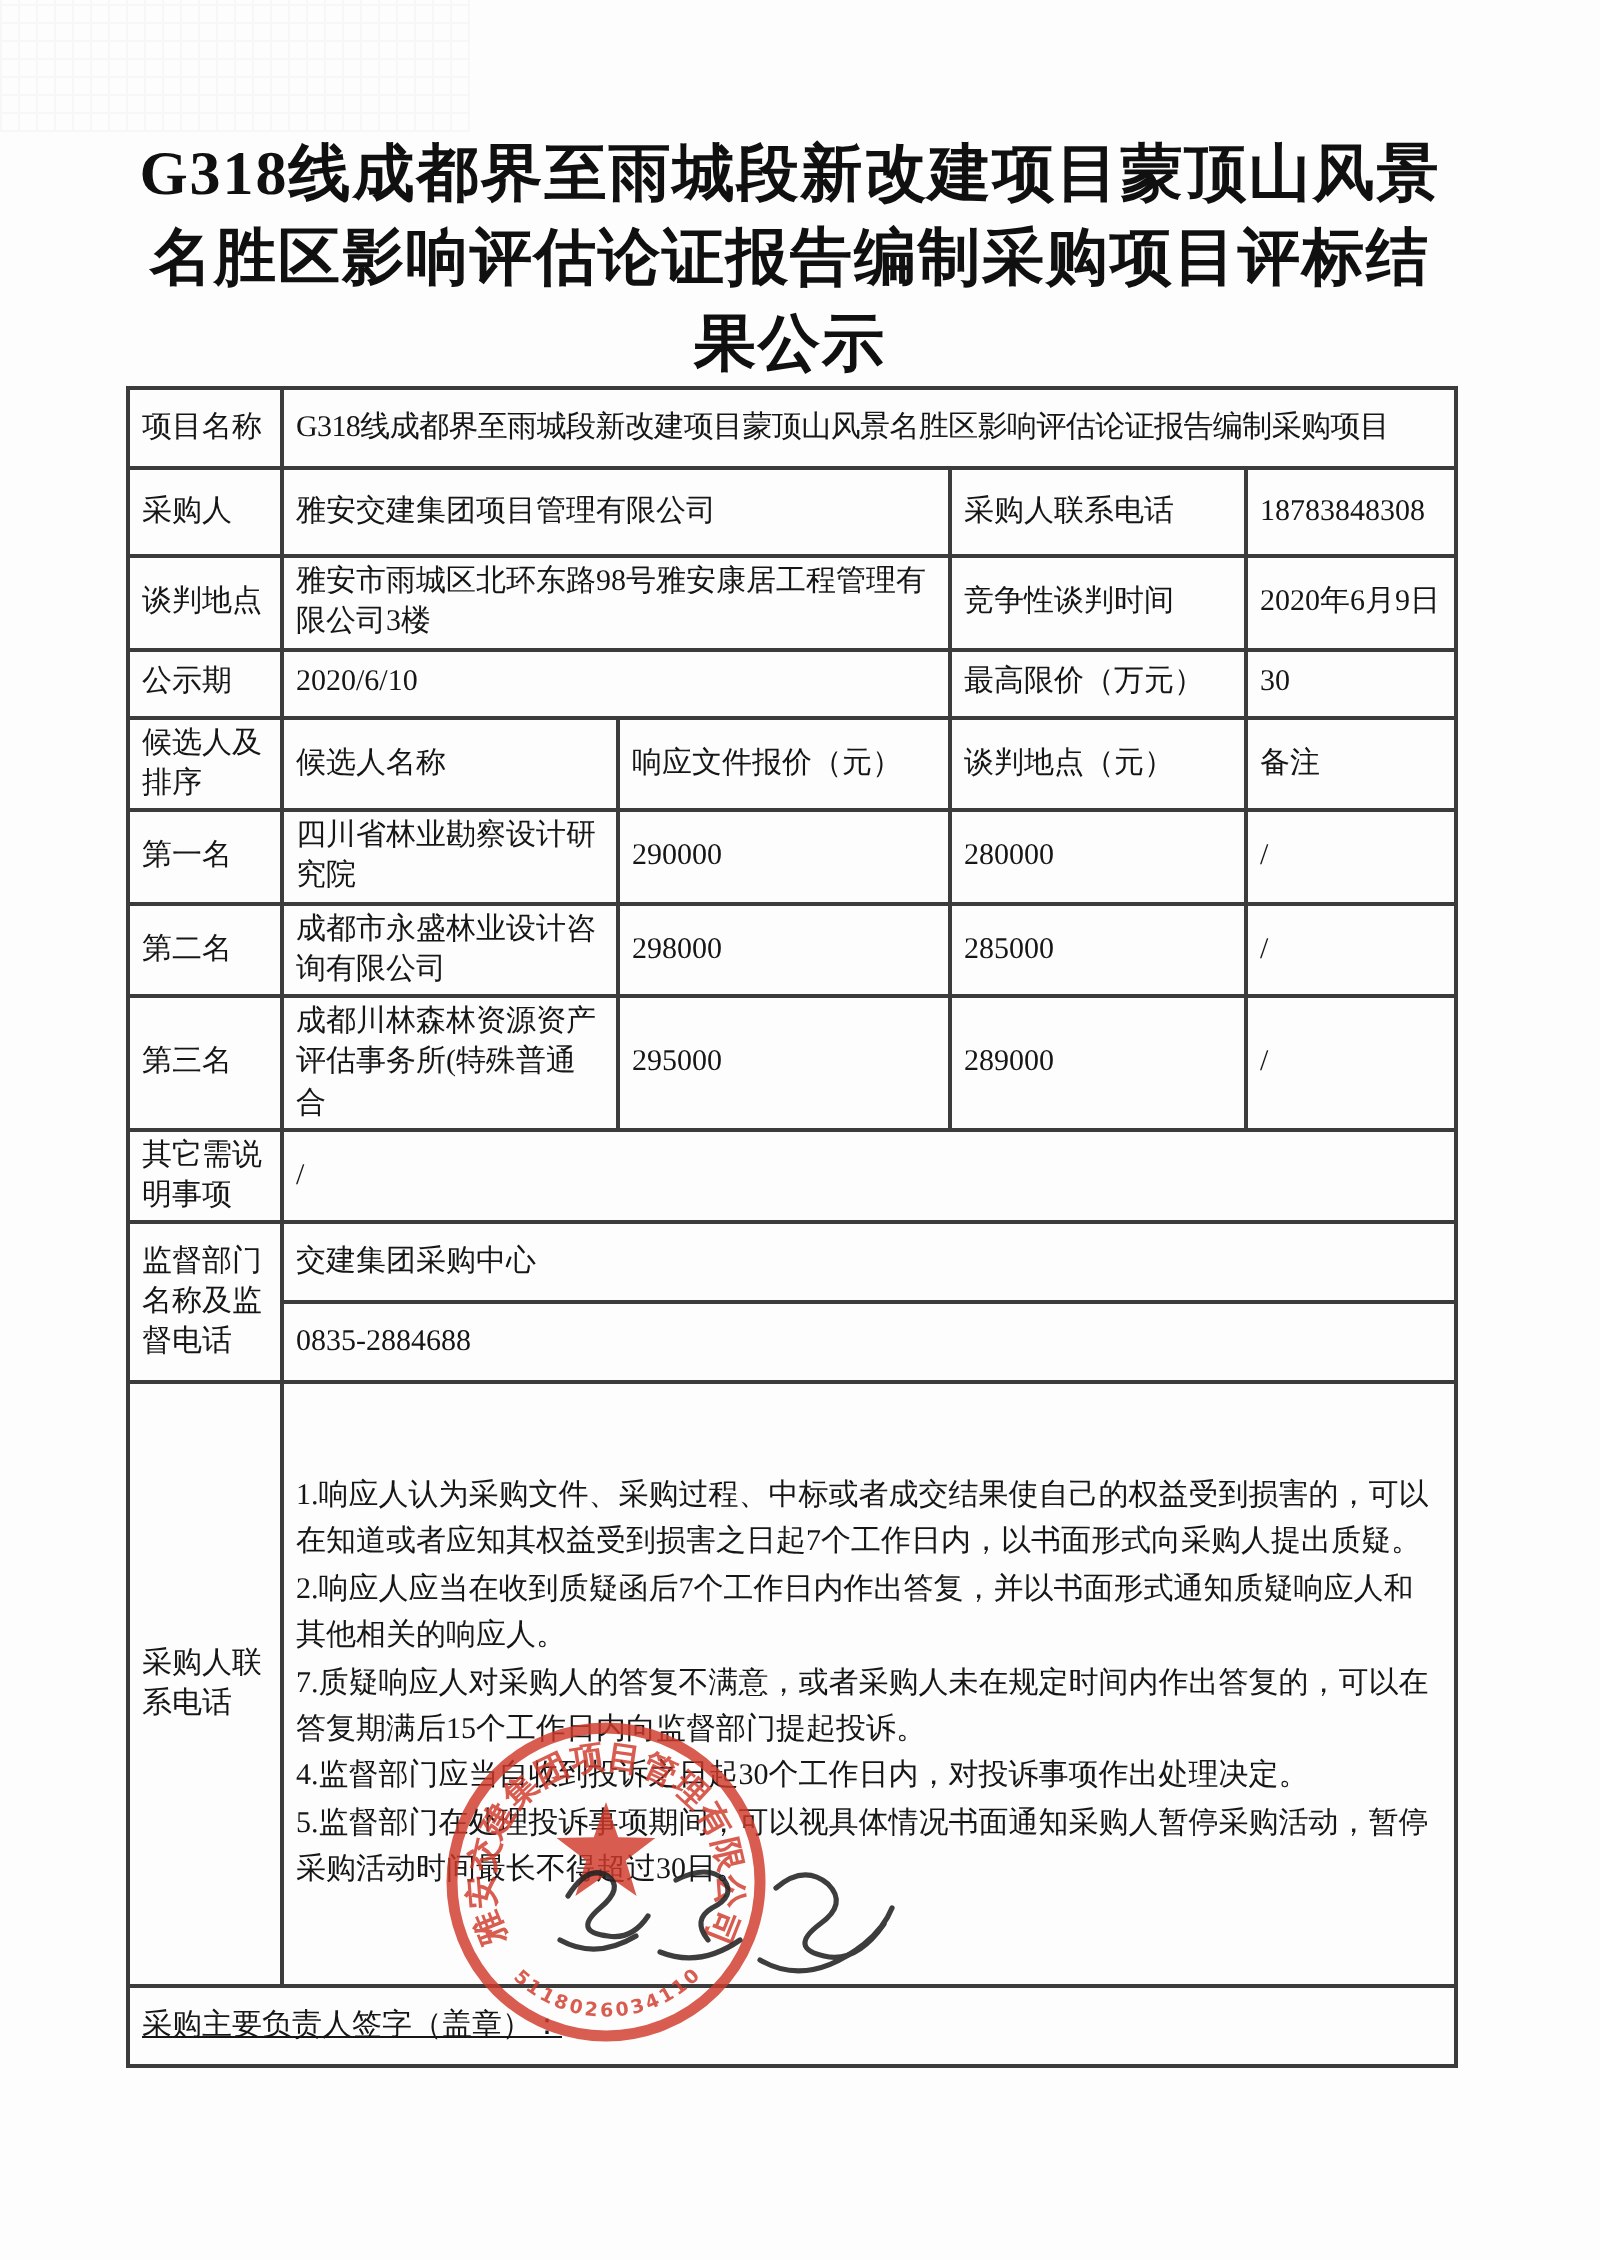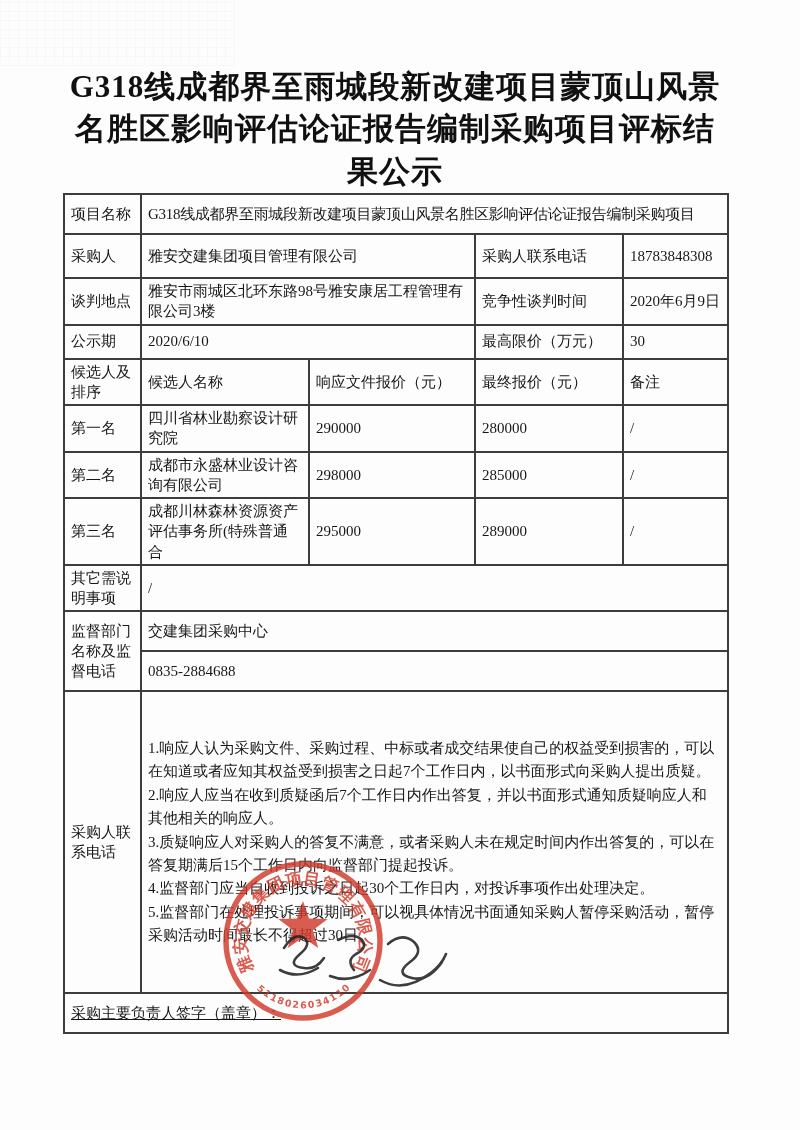--- a/index.html
+++ b/index.html
@@ -83,21 +83,21 @@
       <td class="lbl">公示期</td>
       <td class="v" colspan="2">2020/6/10</td>
       <td class="c">最高限价（万元）</td>
       <td class="c">30</td>
     </tr>
 
     <tr class="h37">
       <td class="lbl">候选人及排序</td>
       <td class="c">候选人名称</td>
       <td class="c">响应文件报价（元）</td>
-      <td class="c">最终报价（元）</td>
+      <td class="c">谈判地点（元）</td>
       <td class="c">备注</td>
     </tr>
 
     <tr class="h42">
       <td class="lbl">第一名</td>
       <td class="v">四川省林业勘察设计研究院</td>
       <td class="c">290000</td>
       <td class="c">280000</td>
       <td class="c">/</td>
     </tr>
@@ -130,21 +130,21 @@
     <tr class="h40">
       <td class="c" colspan="4">0835-2884688</td>
     </tr>
 
     <tr class="hbig">
       <td class="lbl">采购人联系电话</td>
       <td class="objection-cell" colspan="4">
         <div class="objection-text">
           <div>1.响应人认为采购文件、采购过程、中标或者成交结果使自己的权益受到损害的，可以在知道或者应知其权益受到损害之日起7个工作日内，以书面形式向采购人提出质疑。</div>
           <div>2.响应人应当在收到质疑函后7个工作日内作出答复，并以书面形式通知质疑响应人和其他相关的响应人。</div>
-          <div>3.质疑响应人对采购人的答复不满意，或者采购人未在规定时间内作出答复的，可以在答复期满后15个工作日内向监督部门提起投诉。</div>
+          <div>7.质疑响应人对采购人的答复不满意，或者采购人未在规定时间内作出答复的，可以在答复期满后15个工作日内向监督部门提起投诉。</div>
           <div>4.监督部门应当自收到投诉之日起30个工作日内，对投诉事项作出处理决定。</div>
           <div>5.监督部门在处理投诉事项期间，可以视具体情况书面通知采购人暂停采购活动，暂停采购活动时间最长不得超过30日。</div>
         </div>
       </td>
     </tr>
 
     <tr class="h40">
       <td class="sig-cell" colspan="5">采购主要负责人签字（盖章）：</td>
     </tr>
   </tbody>

